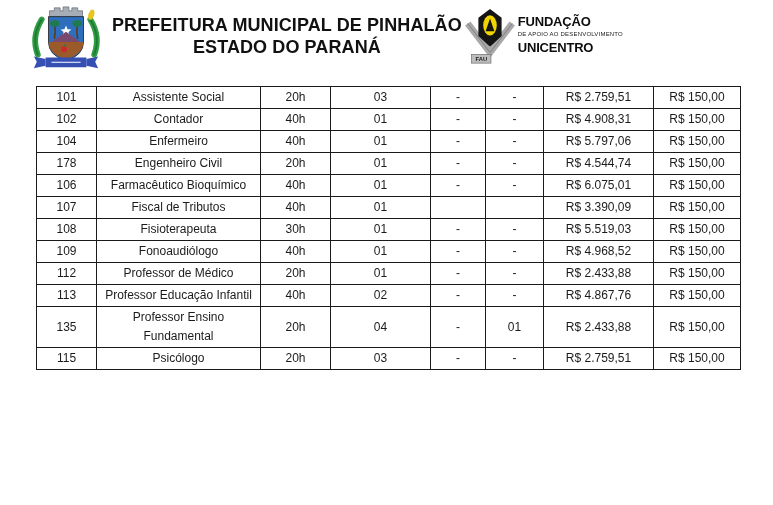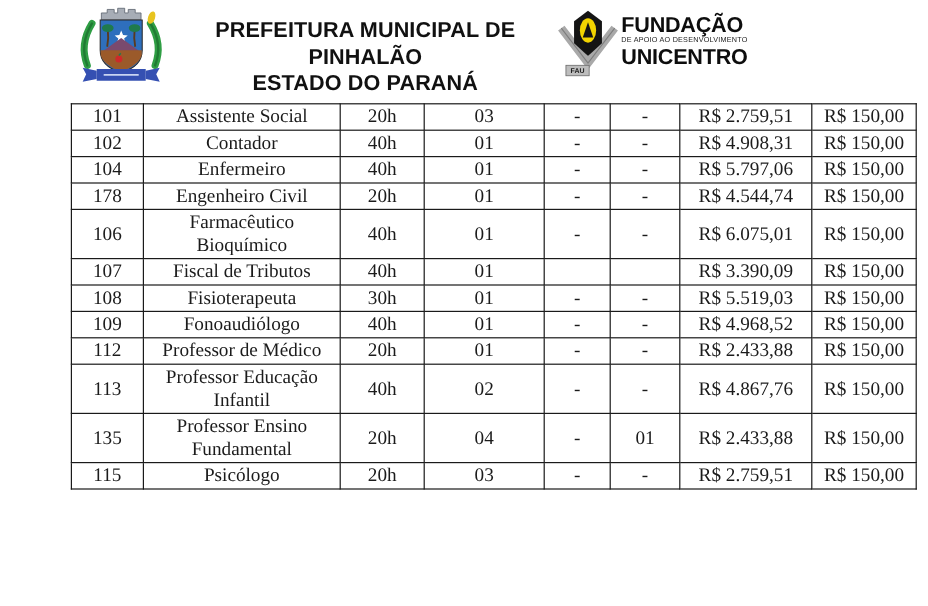--- a/index.html
+++ b/index.html
@@ -3,21 +3,21 @@
 <meta charset="utf-8">
 <style>
   * { margin: 0; padding: 0; box-sizing: border-box; }
   html, body { background: #ffffff; }
   body {
     width: 773px; height: 505px;
     font-family: "Liberation Sans", "DejaVu Sans", sans-serif;
     color: #1b1b1b;
     overflow: hidden;
   }
-  .page { position: relative; width: 624px; height: 505px; background: #fff; padding-left: 35px; }
+  .page { position: relative; width: 624px; height: 505px; background: #fff; }
 
   
   .header {
     display: flex;
     align-items: flex-start;
     height: 86px;
     padding: 3px 1px 0 22px;
   }
   .coat-wrap { width: 88px; flex: 0 0 88px; }
   .coat-wrap svg { width: 88px; height: 72px; display: block; }
@@ -29,32 +29,31 @@
     font-weight: bold;
     font-size: 18px;
     line-height: 22px;
     color: #111;
     letter-spacing: 0.1px;
   }
 
   .fau { display: flex; align-items: flex-start; flex: 0 0 auto; padding-top: 4px; }
   .fau-emblem { width: 52px; height: 60px; display: block; }
   .fau-text { margin-left: 2px; padding-top: 6px; color: #0d0d0d; }
-  .fau-big   { font-size: 18px; font-weight: bold; line-height: 17px; letter-spacing: -0.2px; white-space: nowrap; }
+  .fau-big   { font-size: 13px; font-weight: bold; line-height: 17px; letter-spacing: -0.2px; white-space: nowrap; }
   .fau-small { font-size: 6px;  line-height: 9px; letter-spacing: 0.2px; white-space: nowrap; color: #222; }
 
   
   table.positions {
     border-collapse: collapse;
     table-layout: fixed;
-    margin-left: 24px;
+    margin-left: 36px;
     width: 704px;
-    font-size: 16px;
+    font-size: 12px;
     color: #1b1b1b;
-    font-family: Liberation Serif, serif;
   }
   table.positions td {
     border: 1.5px solid #1a1a1a;
     height: 21px;
     padding: 1px 3px;
     text-align: center;
     vertical-align: middle;
     line-height: 19px;
     overflow: hidden;
   }

